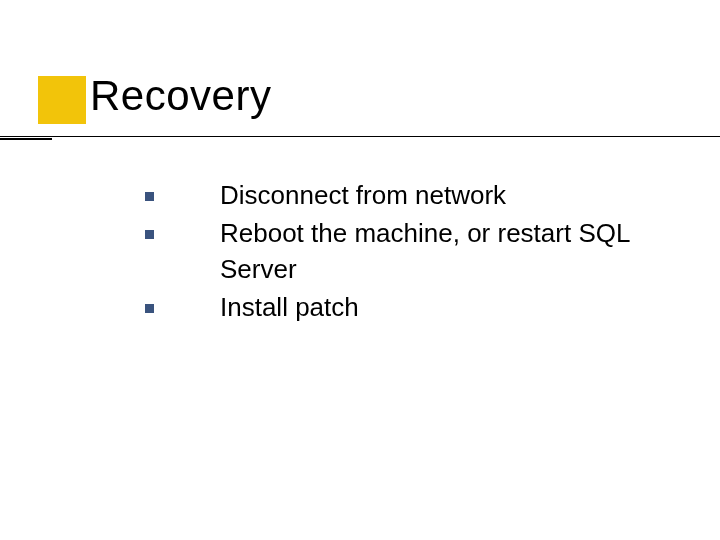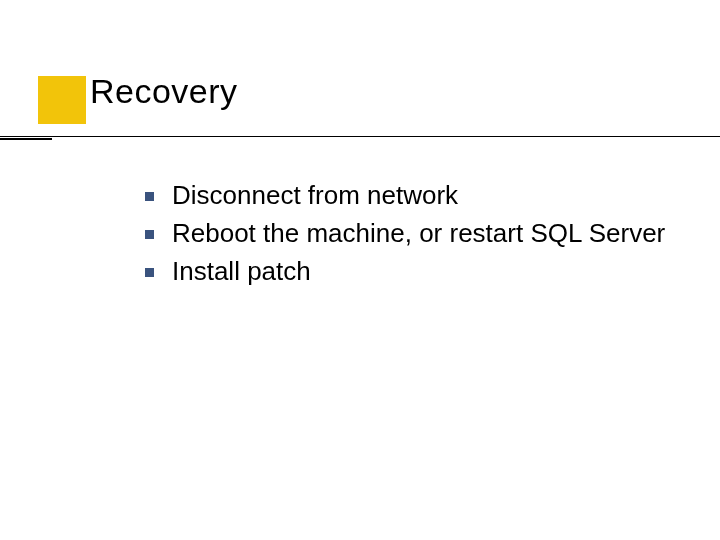--- a/index.html
+++ b/index.html
@@ -23,21 +23,21 @@
     left: 38px;
     width: 48px;
     height: 48px;
     background: #f2c40a;
     z-index: 0;
   }
   .title {
     position: absolute;
     top: 72px;
     left: 90px;
-    font-size: 34px;
+    font-size: 42px;
     font-weight: 400;
     color: #000;
     z-index: 1;
     letter-spacing: 0.5px;
   }
   .rule {
     position: absolute;
     top: 136px;
     left: 0;
     width: 720px;
@@ -71,20 +71,21 @@
     height: 9px;
     background: #3a537e;
     flex: 0 0 9px;
     margin-top: 14px;
     margin-right: 18px;
   }
   .text {
     font-size: 26px;
     line-height: 1.38;
     color: #000;
+    margin-left: 48px;
   }
 </style>
 </head>
 <body>
 
 <div class="slide">
   <div class="accent-square"></div>
   <div class="title">Recovery</div>
   <div class="rule"></div>
   <div class="rule-short"></div>

